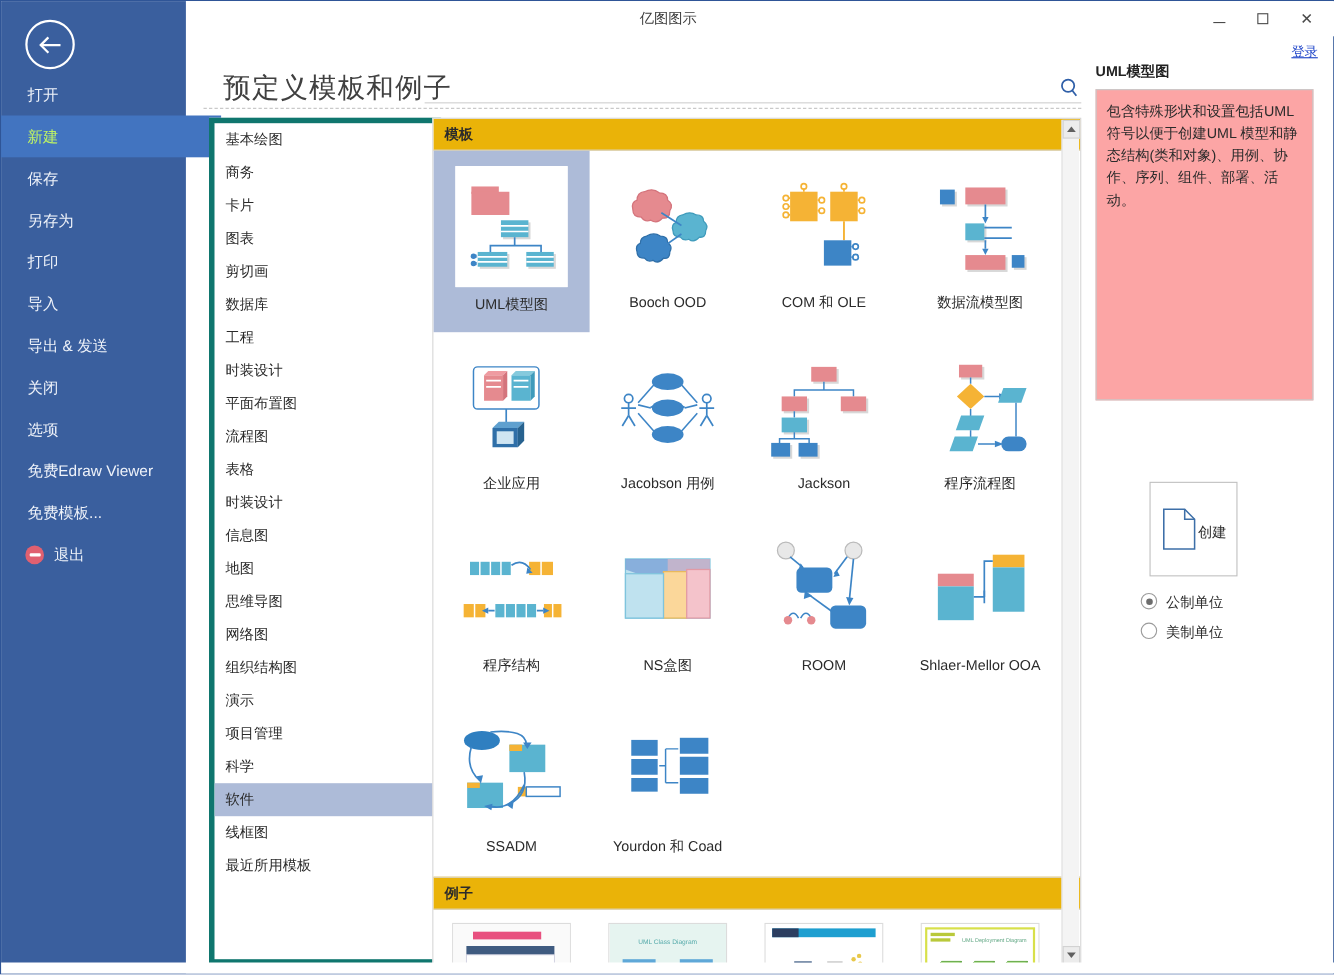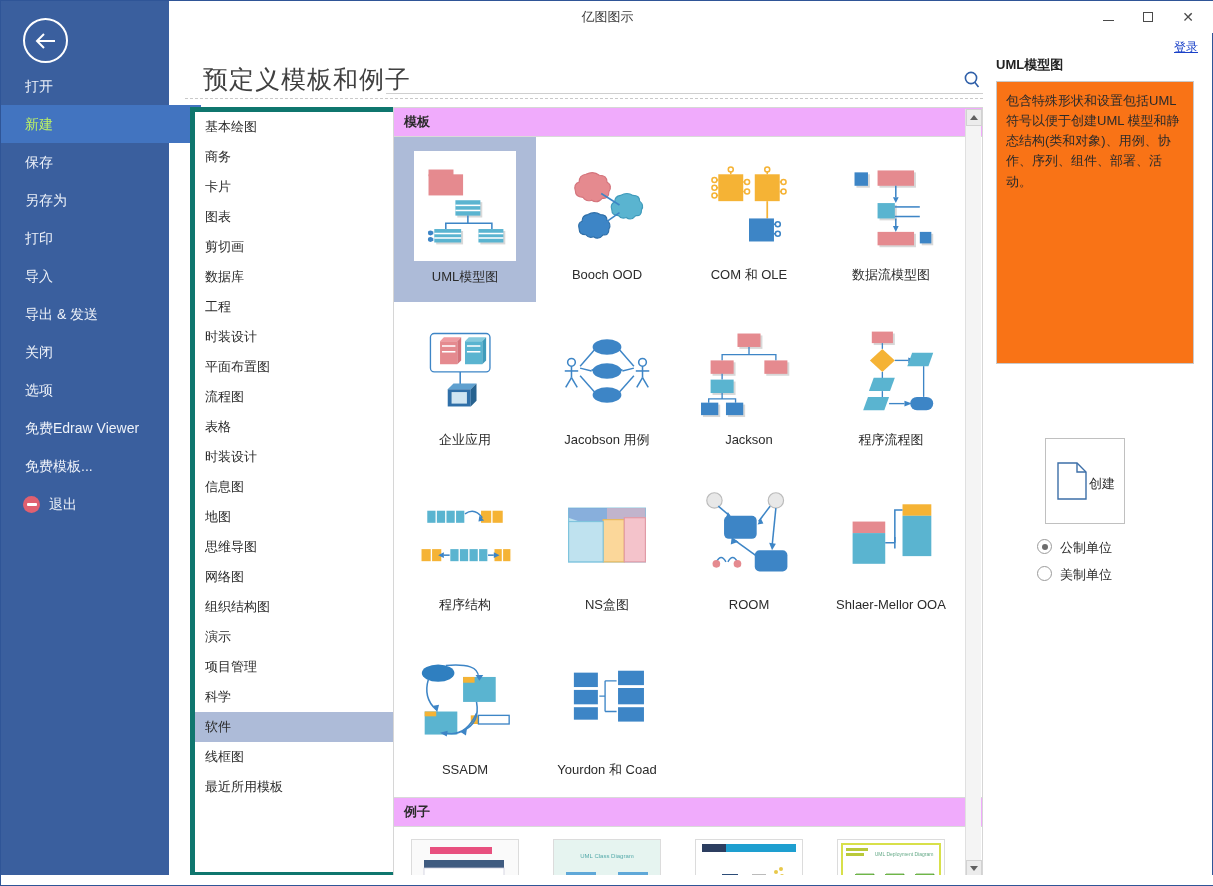--- a/index.html
+++ b/index.html
@@ -53,21 +53,21 @@
 
   
   .catpanel{position:absolute;left:176px;top:106px;width:211px;height:770px;
             background:#ffffff;border:5px solid #0f766e;box-sizing:border-box;overflow:hidden;margin-left:13px;}
   .catitem{height:30px;line-height:30px;padding-left:10px;font-size:13px;color:#2b2b2b;cursor:pointer;}
   .catitem.sel{background:#adbbd8;}
 
   
   .center{position:absolute;left:392px;top:106px;width:590px;height:770px;
           background:#ffffff;border:1px solid #d6d6d6;box-sizing:border-box;overflow:hidden;}
-  .sect-hdr{height:28px;line-height:28px;background:#f0abfc;border-bottom:1px solid #d9d9d9;
+  .sect-hdr{height:28px;line-height:28px;background:#eab308;border-bottom:1px solid #d9d9d9;
             padding-left:10px;font-size:13px;font-weight:bold;color:#2b2b2b;}
   .grid{display:flex;flex-wrap:wrap;padding:0;}
   .cell{width:142px;height:165px;display:flex;flex-direction:column;align-items:center;
         justify-content:flex-start;cursor:pointer;box-sizing:border-box;padding-top:14px;}
   .cell.sel{background:#adbbd8;}
   .thumb{width:100px;height:108px;display:flex;align-items:center;justify-content:center;}
   .cell.sel .thumb{background:#ffffff;border:1px solid #ffffff;}
   .cell .cap{margin-top:8px;font-size:13px;color:#2b2b2b;text-align:center;line-height:1.2;}
 
   
@@ -84,21 +84,21 @@
   .vs-dn{position:absolute;bottom:0;left:0;}
   .vs-thumb{position:absolute;left:0;top:17px;width:16px;height:0px;background:#cdcdcd;}
   .tri{width:0;height:0;border-left:4px solid transparent;border-right:4px solid transparent;}
   .tri.u{border-bottom:5px solid #606060;}
   .tri.d{border-top:5px solid #606060;}
 
   
   .right{position:absolute;left:995px;top:55px;width:200px;}
   .rp-title{font-size:13px;font-weight:bold;color:#222;margin-bottom:7px;}
   .rp-desc{width:198px;height:283px;border:1px solid #c9c9c9;box-sizing:border-box;
-           padding:9px 9px;font-size:13px;line-height:1.55;color:#2b2b2b;background:#f97316;}
+           padding:9px 9px;font-size:13px;line-height:1.55;color:#2b2b2b;background:#fca5a5;}
   .createbtn{position:absolute;left:1044px;top:437px;width:78px;height:84px;border:1px solid #c0c0c0;
              background:#fff;display:flex;align-items:center;
              justify-content:center;cursor:pointer;}
   .createbtn .cap{margin-top:6px;font-size:13px;color:#2b2b2b;}
   .radios{position:absolute;left:1036px;top:538px;}
   .radio{display:flex;align-items:flex-start;height:27px;font-size:13px;color:#2b2b2b;cursor:pointer;}
   .rd{width:13px;height:13px;border:1px solid #9b9b9b;border-radius:50%;margin-right:8px;
       background:#fff;display:flex;align-items:center;justify-content:center;flex:0 0 auto;}
   .rd.on::after{content:"";width:6px;height:6px;border-radius:50%;background:#6d6d6d;}
 

